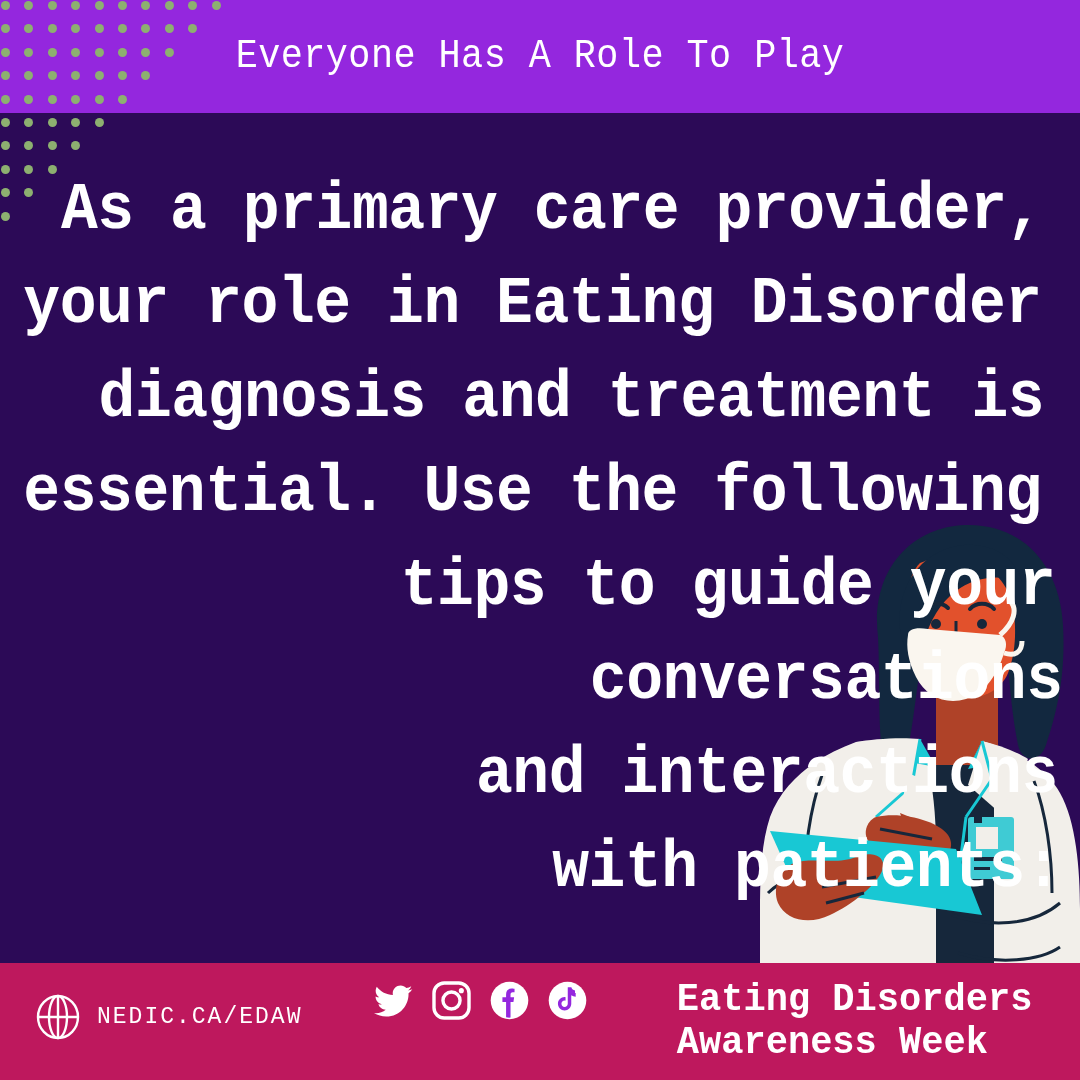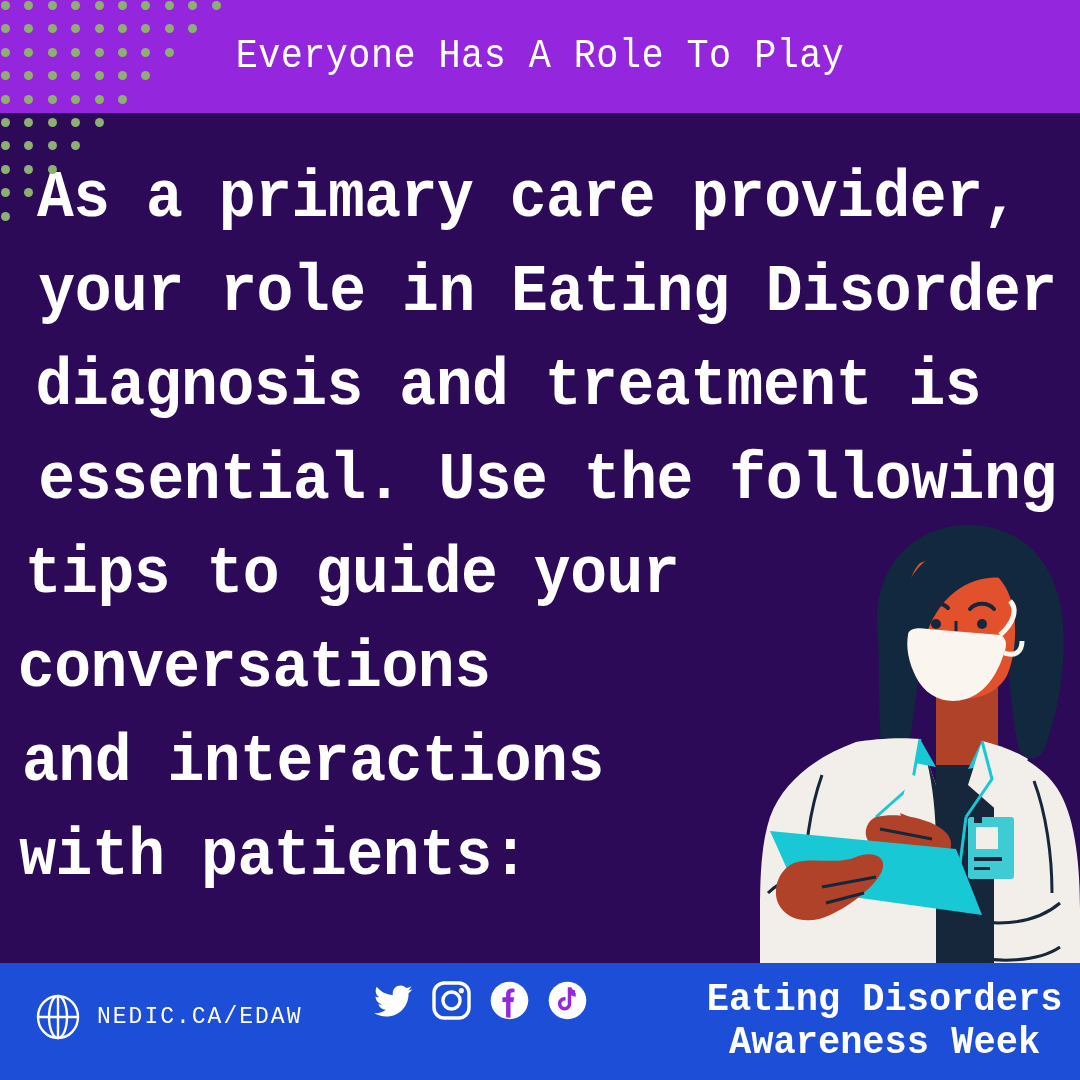--- a/index.html
+++ b/index.html
@@ -31,22 +31,22 @@
 
   
   #dot-pattern{
     position:absolute;left:0;top:0;width:260px;height:230px;
     z-index:5;pointer-events:none;
   }
   .dot{position:absolute;width:9px;height:9px;border-radius:50%;background:#8DB070;}
 
   
   #body-copy{
-    position:absolute;left:0;top:120px;width:1080px;height:790px;
-    display:flex;flex-direction:column;align-items:flex-start;justify-content:flex-start;
+    position:absolute;left:0;top:132px;width:1080px;height:790px;
+    display:flex;flex-direction:column;align-items:flex-end;justify-content:flex-start;
     padding-top:32px;
     z-index:4;
     pointer-events:none;
   }
   .copy-line{
     color:#FFFFFF;
     font-size:66px;
     font-weight:bold;
     line-height:94px;
     letter-spacing:-.5px;
@@ -59,21 +59,21 @@
   #doctor-illustration{
     position:absolute;right:0;bottom:113px;
     width:320px;height:450px;
     z-index:3;
   }
   #doctor-illustration svg{display:block;width:100%;height:100%;}
 
   
   #bottom-band{
     position:absolute;left:0;bottom:0;width:1080px;height:117px;
-    background:#1d4ed8;
+    background:#be185d;
     z-index:6;
   }
 
   #nedic-block{
     position:absolute;left:34px;top:30px;
     display:flex;align-items:center;gap:15px;
   }
   #globe-icon{width:48px;height:48px;flex:none;}
   #nedic-label{
     color:#FFFFFF;font-size:23px;letter-spacing:2px;font-weight:400;white-space:nowrap;
@@ -83,22 +83,22 @@
     position:absolute;left:355px;top:13px;width:250px;
     display:flex;flex-direction:column;align-items:center;gap:4px;
   }
   #social-icons{display:flex;align-items:center;gap:17px;height:48px;}
   .social-icon{width:41px;height:41px;flex:none;}
   #hashtag{
     color:#FFFFFF;font-size:26px;font-weight:bold;letter-spacing:.5px;white-space:nowrap;
   }
 
   #edaw-block{
-    position:absolute;right:18px;top:16px;
-    text-align:center;
+    position:absolute;right:48px;top:16px;
+    text-align:left;
   }
   .edaw-line{
     color:#FFFFFF;font-size:39px;font-weight:bold;line-height:43px;white-space:nowrap;
     transform:scaleX(.95);transform-origin:right center;
   }
 </style>
 </head>
 <body>
 
 <div id="poster">

